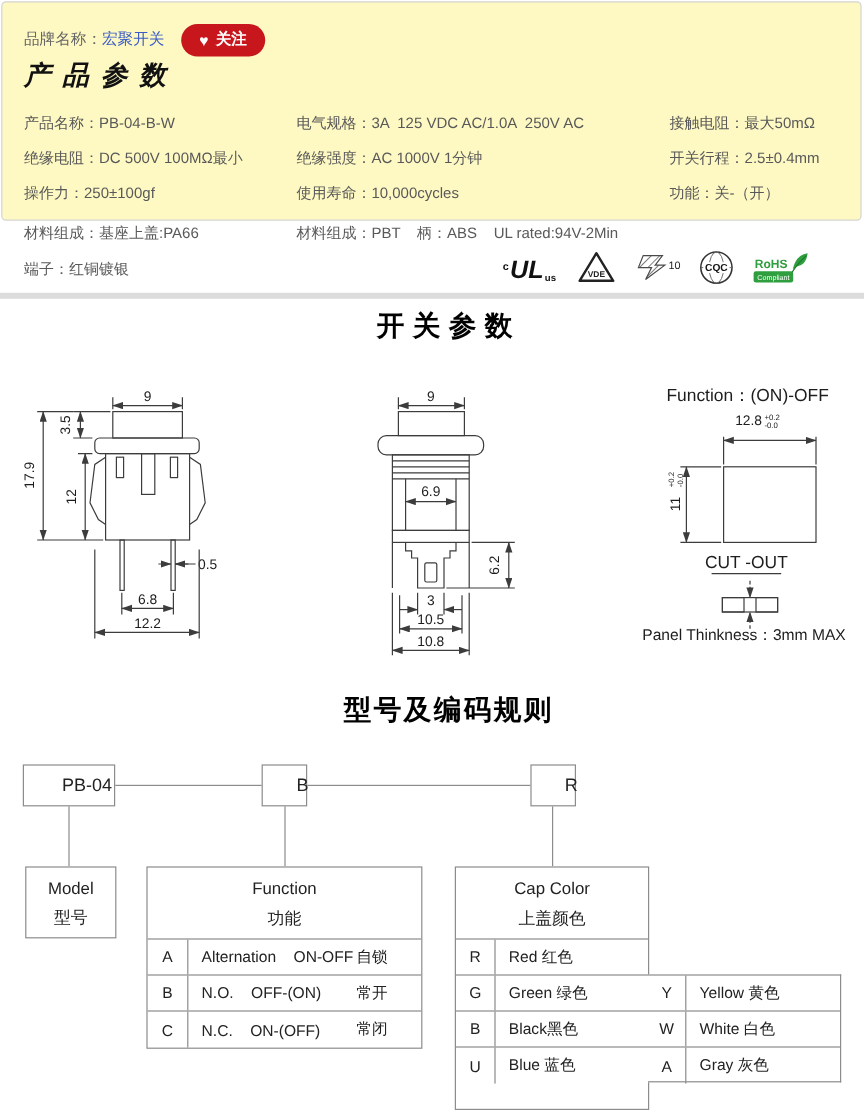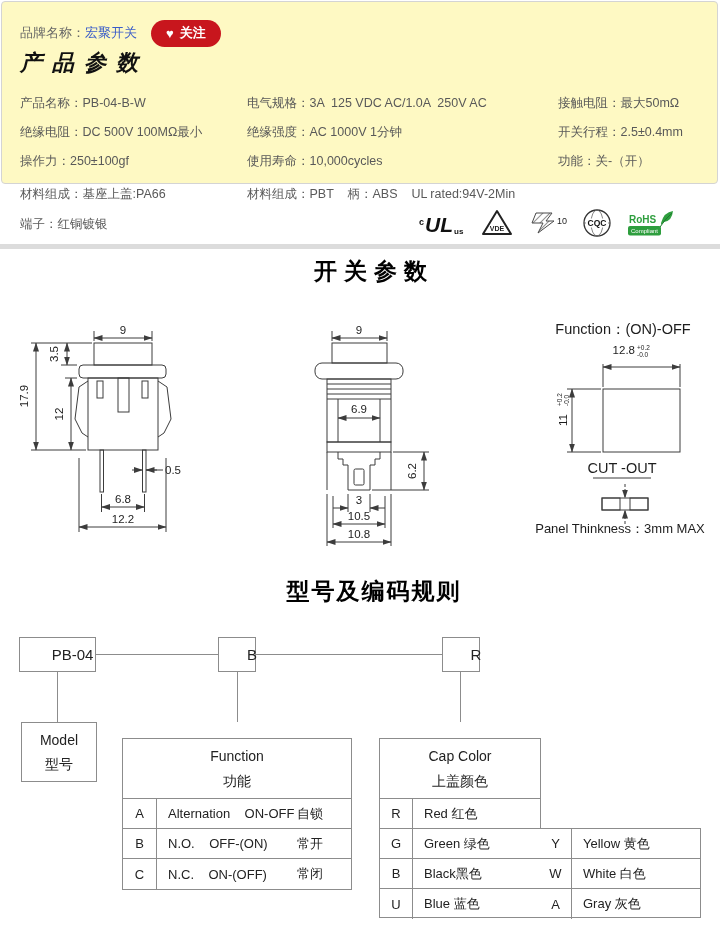--- a/index.html
+++ b/index.html
@@ -37,21 +37,21 @@
   .tdraw { position:absolute; }
   .tdraw line, .tdraw path, .tdraw rect, .tdraw polyline { stroke:#3c3c3c; fill:none; stroke-width:1; }
   .tdraw text { fill:#1d1d1d; font-family:"Liberation Sans", sans-serif; font-size:11.5px; stroke:none; }
   .tdraw .small-tol { font-size:6.5px; }
   .tdraw .big-label { font-size:14.5px; }
 
   
   .code-box { position:absolute; border:1px solid #8c8c8c; background:#fff; display:flex;
               align-items:center; justify-content:center; font-size:15px; color:#222;padding-left:30px; }
   .d-line { position:absolute; background:#8c8c8c; }
-  .tbl { position:absolute; border:1px solid #8c8c8c; background:#fff; font-size:13px; color:#222;margin-top:16px; }
+  .tbl { position:absolute; border:1px solid #8c8c8c; background:#fff; font-size:13px; color:#222; }
   .tbl-header { display:flex; flex-direction:column; align-items:center; justify-content:center;
                 border-bottom:1px solid #8c8c8c; font-size:14px; line-height:1.75; }
   .t-row { display:flex; height:30px; border-bottom:1px solid #8c8c8c; align-items:stretch; }
   .t-row:last-child { border-bottom:none; }
   .t-code { width:34px; flex:0 0 auto; border-right:1px solid #8c8c8c; display:flex; align-items:center; justify-content:center; }
   .t-desc { flex:1; display:flex; align-items:center; padding-left:11px; white-space:pre; }
   .t-zh  { width:54px; flex:0 0 auto; display:flex; align-items:center; }
   .model-box { position:absolute; border:1px solid #8c8c8c; display:flex; flex-direction:column;
                align-items:center; justify-content:center; font-size:14px; line-height:1.75; color:#222; background:#fff; }
 </style>
@@ -305,21 +305,21 @@
       <div class="t-desc">N.O.    OFF-(ON)</div>
       <div class="t-zh">常开</div>
     </div>
     <div class="t-row">
       <div class="t-code">C</div>
       <div class="t-desc">N.C.    ON-(OFF)</div>
       <div class="t-zh">常闭</div>
     </div>
   </div>
 
-  <div class="tbl" style="left:379px; top:722px; width:162px; height:180px;">
+  <div class="tbl" style="left:379px; top:722px; width:162px; height:203px;">
     <div class="tbl-header" style="height:60px;">
       <span>Cap Color</span>
       <span>上盖颜色</span>
     </div>
     <div class="t-row">
       <div class="t-code" style="width:33px">R</div>
       <div class="t-desc">Red 红色</div>
     </div>
     <div class="t-row">
       <div class="t-code" style="width:33px">G</div>

